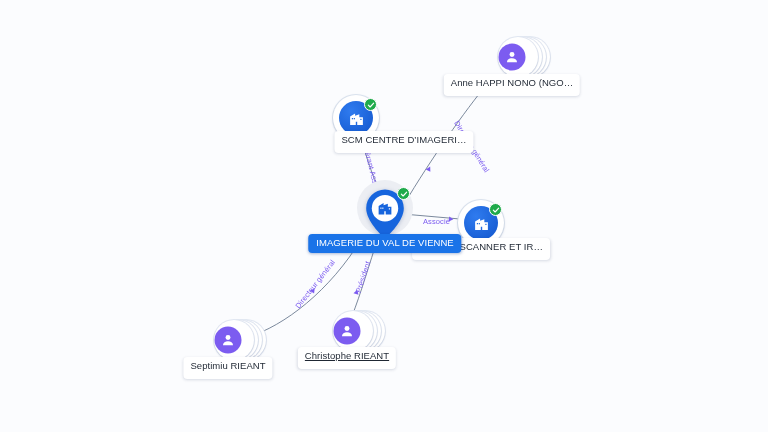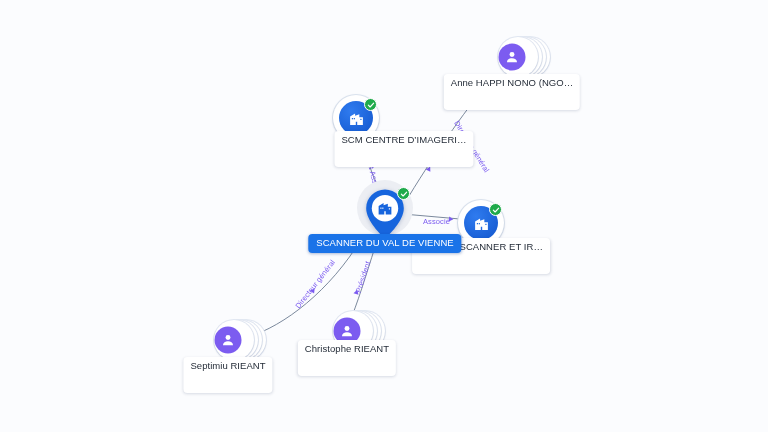--- a/index.html
+++ b/index.html
@@ -134,21 +134,21 @@
   }
 
   
   .node-label {
     position: absolute;
     transform: translate(-50%, 0);
     background: #ffffff;
     color: #1f2733;
     font-size: 9.5px;
     line-height: 1;
-    padding: 4px 7px 22px;
+    padding: 4px 7px 8px;
     border-radius: 4px;
     white-space: nowrap;
     box-shadow: 0 1px 3px rgba(25,45,90,.16);
     letter-spacing: .05px;
   }
   .node-label.selected {
     background: #1a73e8;
     color: #ffffff;
     box-shadow: 0 1px 3px rgba(16,60,140,.35);
     font-size: 9.5px;
@@ -198,21 +198,21 @@
             </svg>
           </span>
           <span style="position:absolute;right:1px;top:2px;">
             <span class="badge">
               <svg width="8" height="8" viewBox="0 0 24 24" aria-hidden="true">
                 <path d="M4 12.6 L9.4 18 L20 6.6" fill="none" stroke="#ffffff" stroke-width="3.4" stroke-linecap="round" stroke-linejoin="round"></path>
               </svg>
             </span>
           </span>
         </div>
-        <div class="node-label selected" style="left: 385px; top: 234px; z-index: 40;">SCANNER DU VAL DE VIENNE</div>
+        <div class="node-label selected" style="left: 385px; top: 234px; z-index: 40;">IMAGERIE DU VAL DE VIENNE</div>
       </div>
       <div class="node">
         <div class="plate" style="left: 356px; top: 118px;"></div>
         <div class="node-hit" style="left: 356px; top: 118px;">
           <span class="token company">
             <svg width="17" height="17" viewBox="0 0 24 24" aria-hidden="true">
               <path fill="#ffffff" d="M3 21V9.2L10 5v3.1l6 -2.1v4.2h5V21h-8v-4.4h-2V21z"></path>
               <rect x="5.4" y="11.4" width="1.7" height="1.7" fill="#1565d8"></rect>
               <rect x="8.1" y="11.4" width="1.7" height="1.7" fill="#1565d8"></rect>
               <rect x="17.4" y="12.4" width="1.7" height="1.7" fill="#1565d8"></rect>
@@ -287,17 +287,17 @@
           <i></i>
         </div>
         <div class="node-hit" style="left: 347px; top: 331px;">
           <span class="token person" style="width:27px;height:27px;">
             <svg width="17" height="17" viewBox="0 0 24 24" aria-hidden="true">
               <circle cx="12" cy="8.4" r="3.5" fill="#ffffff"></circle>
               <path fill="#ffffff" d="M4.9 19.4c0 -3.7 3.3 -5.6 7.1 -5.6s7.1 1.9 7.1 5.6z"></path>
             </svg>
           </span>
         </div>
-        <div class="node-label" style="left: 347px; top: 340px; z-index: 10;">Christophe RIEANT</div>
+        <div class="node-label" style="left: 347px; top: 347px; z-index: 10; text-decoration: underline;">Christophe RIEANT</div>
       </div>
     </div>
 
 </div>
 
 </body></html>

